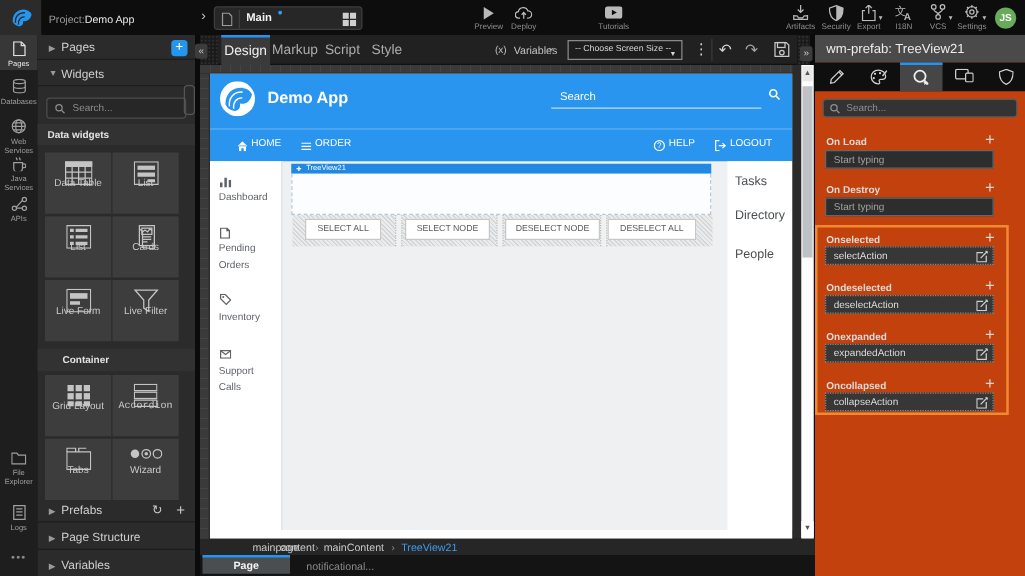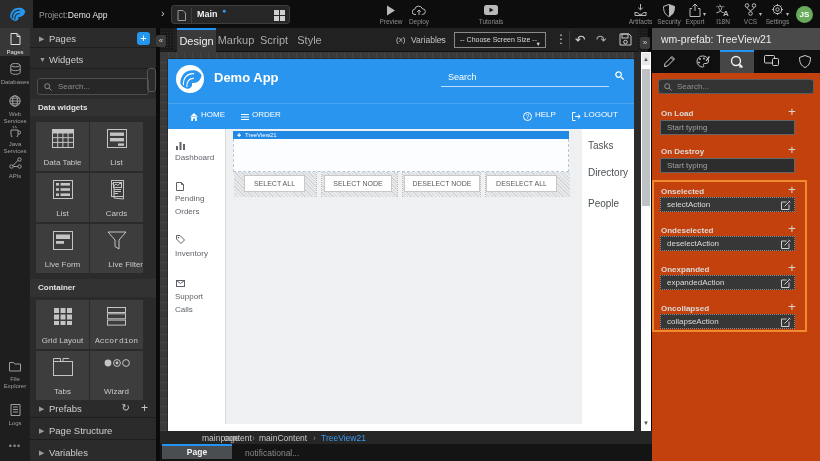--- a/index.html
+++ b/index.html
@@ -26,21 +26,21 @@
 .rail-item svg { margin:0 auto; }
 .rail-item .cap { display:block; line-height:6.5px; margin-top:4px; }
 
 
 #lpanel { top:28px; left:30px; width:126px; height:433px; background:#2b2b2b; }
 .lp-row { position:absolute; left:0; width:126px; border-bottom:1px solid #1d1d1d; }
 .lp-row .tri { position:absolute; left:9px; color:#9a9a9a; font-size:7px; }
 .lp-row .t { position:absolute; left:19px; font-size:9.5px; color:#cfcfcf; }
 .lp-head { position:absolute; left:0; width:126px; background:#323232; color:#e2e2e2; font-size:8px; font-weight:bold; }
 .card { position:absolute; width:53px; height:49px; background:#3d3d3d; text-align:center; }
-.card .lbl { position:absolute; bottom:4px; width:100%; font-size:8px; color:#c9c9c9; }
+.card .lbl { position:absolute; bottom:20px; width:100%; font-size:8px; color:#c9c9c9; }
 .card svg { margin:7px auto 0; }
 #lsearch { position:absolute; left:7px; top:50px; width:112px; height:17px; background:#272727; border:1px solid #4d4d4d; border-radius:3px; color:#8d8d8d; font-size:8px; line-height:15px; padding-left:20px; }
 
 
 #splitL { top:28px; left:156px; width:4px; height:433px; background:#0b0b0b; }
 #splitR { top:28px; left:648px; width:4px; height:433px; background:#0b0b0b; }
 .collapse-btn { position:absolute; width:10px; height:12px; background:#3c3c3c; color:#cfcfcf; font-size:8px; text-align:center; line-height:12px; border-radius:2px; z-index:9; }
 
 
 #toolbar { top:28px; left:160px; width:478px; height:24px; background:#212121; border-bottom:1px solid #111; }
@@ -341,28 +341,28 @@
           <g fill="none" stroke="#c4c4c4">
             <rect x=".5" y=".5" width="19" height="18"></rect>
           </g>
           <g fill="#c4c4c4">
             <rect x="3" y="3.5" width="14" height="4.5"></rect>
             <rect x="3" y="10" width="8" height="2.8"></rect>
           </g>
         </svg>
     <div class="lbl">Live Form</div>
   </div>
-  <div class="card" style="left:60px;top:196px;text-align:right;">
+  <div class="card" style="left:60px;top:196px;">
     <svg width="20" height="20" viewBox="0 0 20 20">
           <path d="M1 1 h18 L12 9 v9 l-4 -2.5 V9 Z" fill="none" stroke="#c4c4c4"></path>
         </svg>
     <div class="lbl">Live Filter</div>
   </div>
 
-  <div class="lp-head" style="top:251px;height:18px;line-height:18px;padding-left:8px;">Container</div>
+  <div class="lp-head" style="top:251px;height:18px;line-height:18px;padding-left:20px;">Container</div>
 
   <div class="card" style="left:6px;top:272px;">
     <svg width="20" height="19" viewBox="0 0 20 19">
           <g fill="#c4c4c4">
             <rect x="1" y="1" width="5" height="5"></rect>
             <rect x="7.5" y="1" width="5" height="5"></rect>
             <rect x="14" y="1" width="5" height="5"></rect>
             <rect x="1" y="7.5" width="5" height="5"></rect>
             <rect x="7.5" y="7.5" width="5" height="5"></rect>
             <rect x="14" y="7.5" width="5" height="5"></rect>

